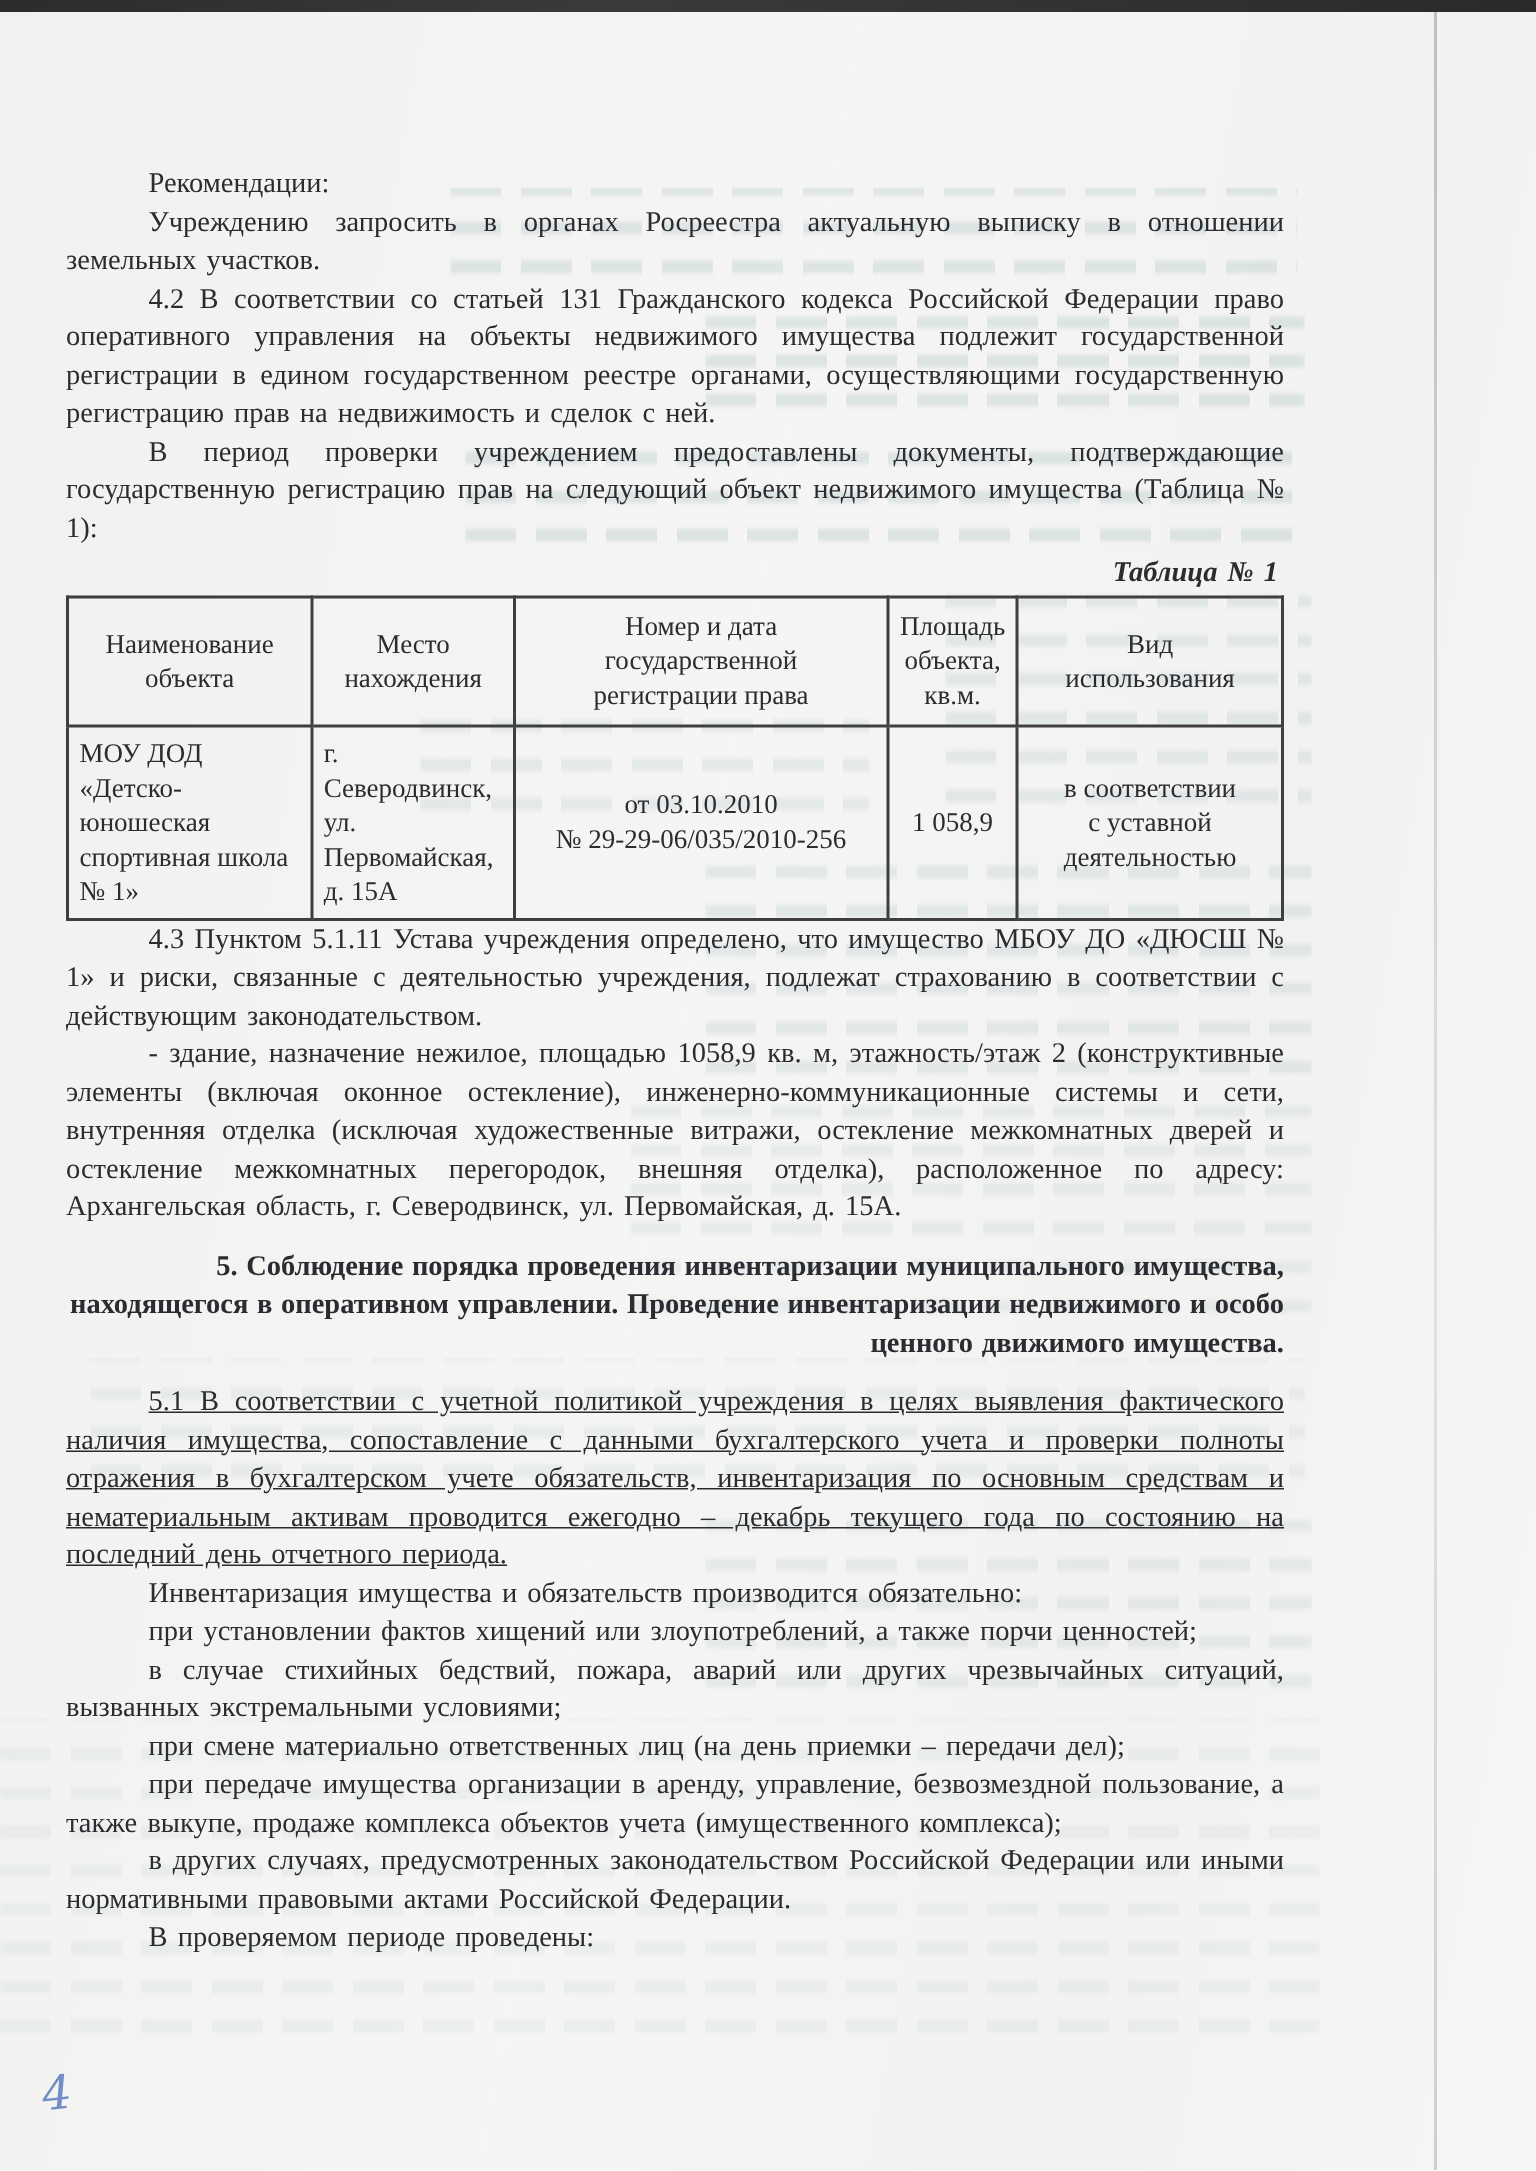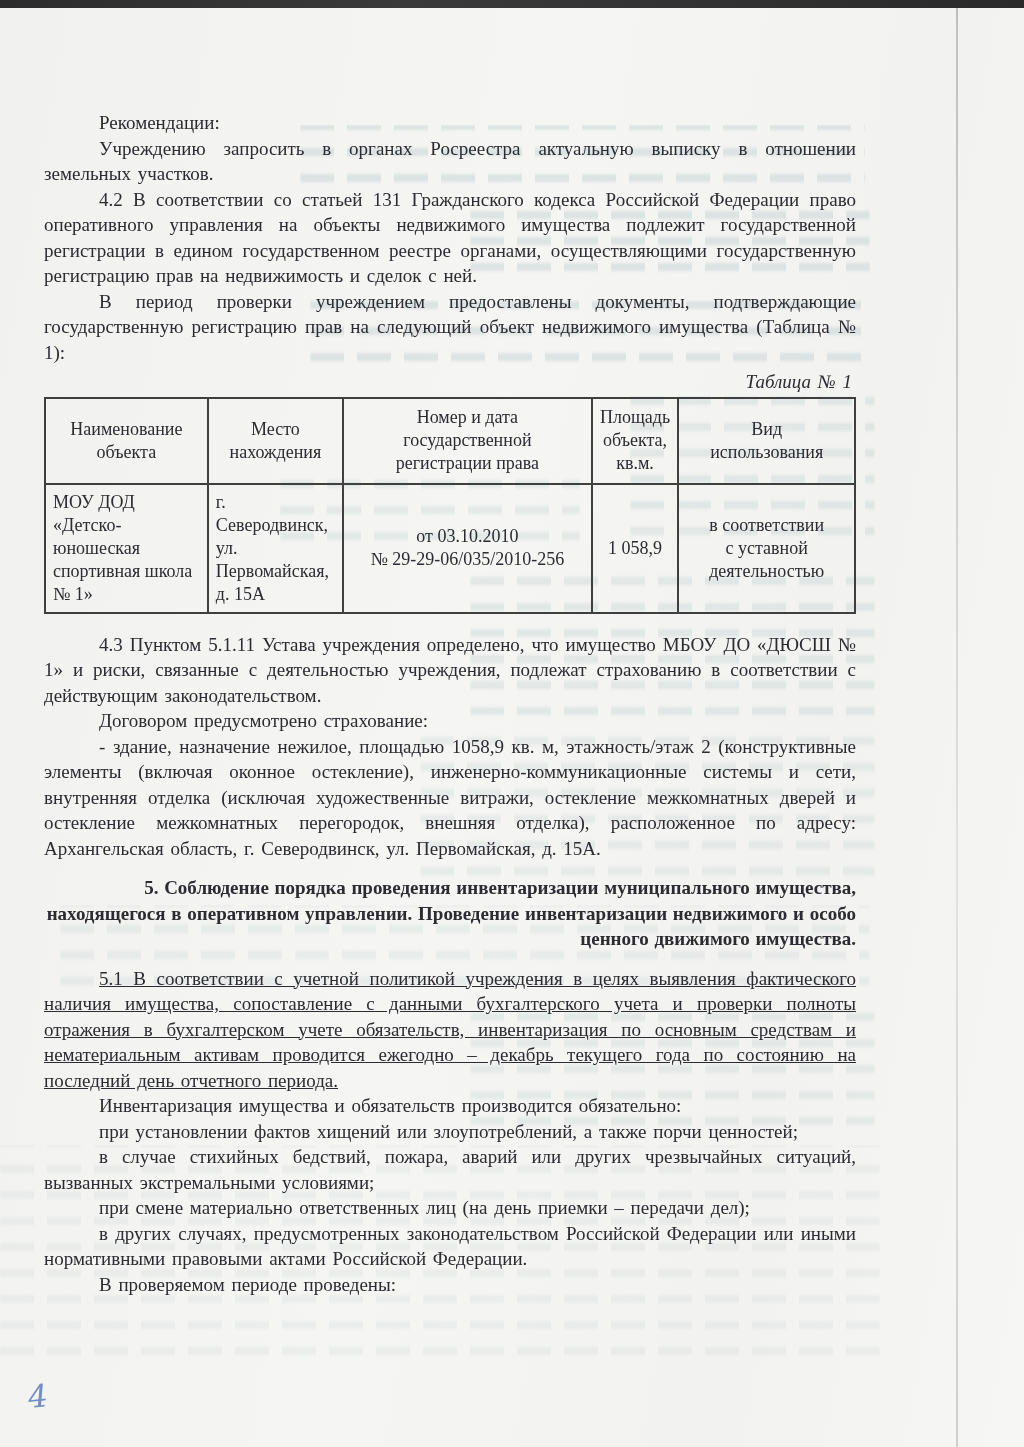--- a/index.html
+++ b/index.html
@@ -56,20 +56,21 @@
     margin: 0;
     text-indent: 55px;
     text-align: justify;
     word-spacing: 2px;
   }
   .table-caption {
     margin: 4px 4px 2px 0;
     text-align: right;
     font-style: italic;
     text-indent: 0;
+    font-weight: bold;
   }
   table.reg-table {
     width: 100%;
     border-collapse: collapse;
     table-layout: fixed;
     margin: 2px 0 0 0;
     font-size: 18px;
     line-height: 23px;
     font-family: Liberation Serif, serif;
   }
@@ -85,21 +86,21 @@
     vertical-align: middle;
   }
   table.reg-table th {
     font-weight: normal;
     text-align: center;
     height: 72px;
   }
   table.reg-table td { height: 84px; border-radius: 13px; }
   td.al { text-align: left; vertical-align: middle; }
   td.ac { text-align: center; }
-  .mt18 { margin-top: 18px; }
+  .mt18 { }
   .mt14 { margin-top: 14px; text-decoration: underline; }
   .section-heading {
     margin: 14px 0 10px 0;
     font-weight: 700;
     text-align: right;
     text-indent: 0;
     word-spacing: 1px;
   }
   .handwritten-number {
     position: absolute;
@@ -177,30 +178,30 @@
 № 29-29-06/035/2010-256</td>
           <td class="ac">1 058,9</td>
           <td class="ac">в соответствии
 с уставной
 деятельностью</td>
         </tr>
       </tbody>
     </table>
 
     <p class="para mt18">4.3 Пунктом 5.1.11 Устава учреждения определено, что имущество МБОУ ДО «ДЮСШ № 1» и риски, связанные с деятельностью учреждения, подлежат страхованию в соответствии с действующим законодательством.</p>
-    <p class="para">Договором предусмотрено страхование:</p>
     <p class="para">- здание, назначение нежилое, площадью 1058,9 кв. м, этажность/этаж 2 (конструктивные элементы (включая оконное остекление), инженерно-коммуникационные системы и сети, внутренняя отделка (исключая художественные витражи, остекление межкомнатных дверей и остекление межкомнатных перегородок, внешняя отделка), расположенное по адресу: Архангельская область, г. Северодвинск, ул. Первомайская, д. 15А.</p>
 
     <p class="para section-heading">5. Соблюдение порядка проведения инвентаризации муниципального имущества, находящегося в оперативном управлении. Проведение инвентаризации недвижимого и особо ценного движимого имущества.</p>
 
     <p class="para mt14">5.1 В соответствии с учетной политикой учреждения в целях выявления фактического наличия имущества, сопоставление с данными бухгалтерского учета и проверки полноты отражения в бухгалтерском учете обязательств, инвентаризация по основным средствам и нематериальным активам проводится ежегодно – декабрь текущего года по состоянию на последний день отчетного периода.</p>
     <p class="para">Инвентаризация имущества и обязательств производится обязательно:</p>
     <p class="para">при установлении фактов хищений или злоупотреблений, а также порчи ценностей;</p>
     <p class="para">в случае стихийных бедствий, пожара, аварий или других чрезвычайных ситуаций, вызванных экстремальными условиями;</p>
     <p class="para">при смене материально ответственных лиц (на день приемки – передачи дел);</p>
+    <p class="para">при передаче имущества организации в аренду, управление, безвозмездной пользование, а также выкупе, продаже комплекса объектов учета (имущественного комплекса);</p>
     <p class="para">в других случаях, предусмотренных законодательством Российской Федерации или иными нормативными правовыми актами Российской Федерации.</p>
     <p class="para">В проверяемом периоде проведены:</p>
 
   </div>
 
   <div class="handwritten-number">4</div>
 
 </div>
 
 </body></html>

